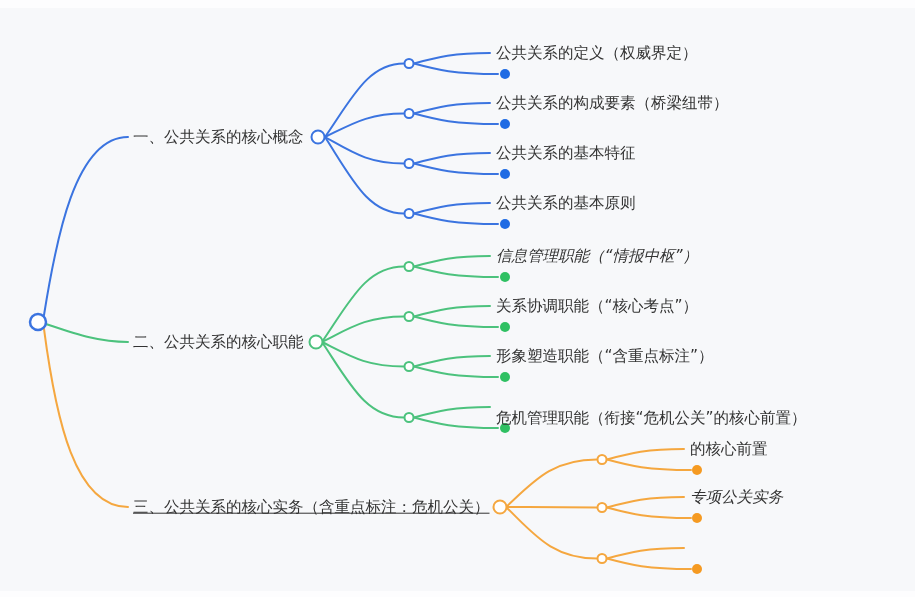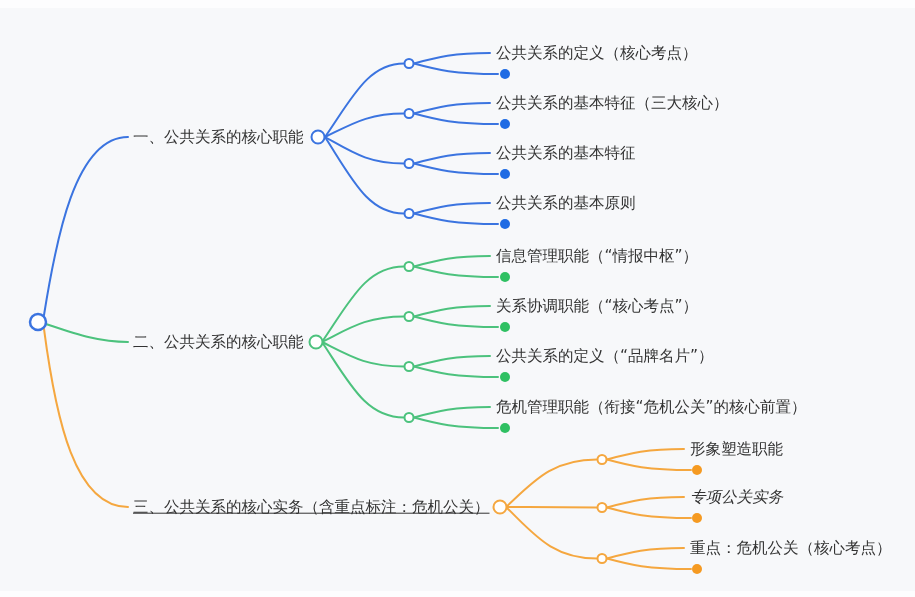--- a/index.html
+++ b/index.html
@@ -138,33 +138,32 @@
     <circle class="dot d-green" cx="505" cy="277" r="5"></circle>
     <circle class="dot d-green" cx="505" cy="327" r="5"></circle>
     <circle class="dot d-green" cx="505" cy="377" r="5"></circle>
     <circle class="dot d-green" cx="505" cy="428" r="5"></circle>
 
     <circle class="dot d-orange" cx="697" cy="470" r="5"></circle>
     <circle class="dot d-orange" cx="697" cy="518" r="5"></circle>
     <circle class="dot d-orange" cx="697" cy="569" r="5"></circle>
   </svg>
 
-  <div class="label" style="left:133px; top:137px;">一、公共关系的核心职能</div>
+  <div class="label" style="left:133px; top:137px;">一、公共关系的核心概念</div>
   <div class="label" style="left:133px; top:342px;text-align:center;">二、公共关系的核心职能</div>
   <div class="label" style="left:133px; top:507px;text-decoration:underline;">三、公共关系的核心实务（含重点标注：危机公关）</div>
 
-  <div class="label" style="left:496px; top:53px;">公共关系的定义（核心考点）</div>
-  <div class="label" style="left:496px; top:103px;">公共关系的基本特征（三大核心）</div>
+  <div class="label" style="left:496px; top:53px;">公共关系的定义（权威界定）</div>
+  <div class="label" style="left:496px; top:103px;">公共关系的构成要素（桥梁纽带）</div>
   <div class="label" style="left:496px; top:153px;">公共关系的基本特征</div>
   <div class="label" style="left:496px; top:203px;">公共关系的基本原则</div>
 
-  <div class="label" style="left:496px; top:256px;">信息管理职能（“情报中枢”）</div>
+  <div class="label" style="left:496px; top:256px;font-style:italic;">信息管理职能（“情报中枢”）</div>
   <div class="label" style="left:496px; top:306px;">关系协调职能（“核心考点”）</div>
-  <div class="label" style="left:496px; top:356px;">公共关系的定义（“品牌名片”）</div>
-  <div class="label" style="left:496px; top:407px;">危机管理职能（衔接“危机公关”的核心前置）</div>
+  <div class="label" style="left:496px; top:356px;">形象塑造职能（“含重点标注”）</div>
+  <div class="label" style="left:496px; top:418px;">危机管理职能（衔接“危机公关”的核心前置）</div>
 
-  <div class="label" style="left:690px; top:449px;">形象塑造职能</div>
+  <div class="label" style="left:690px; top:449px;">的核心前置</div>
   <div class="label" style="left:690px; top:497px;font-style:italic;">专项公关实务</div>
-  <div class="label" style="left:690px; top:548px;">重点：危机公关（核心考点）</div>
 
   <div class="edge-strip top"></div>
   <div class="edge-strip bottom"></div>
 </div>
 
 </body></html>

